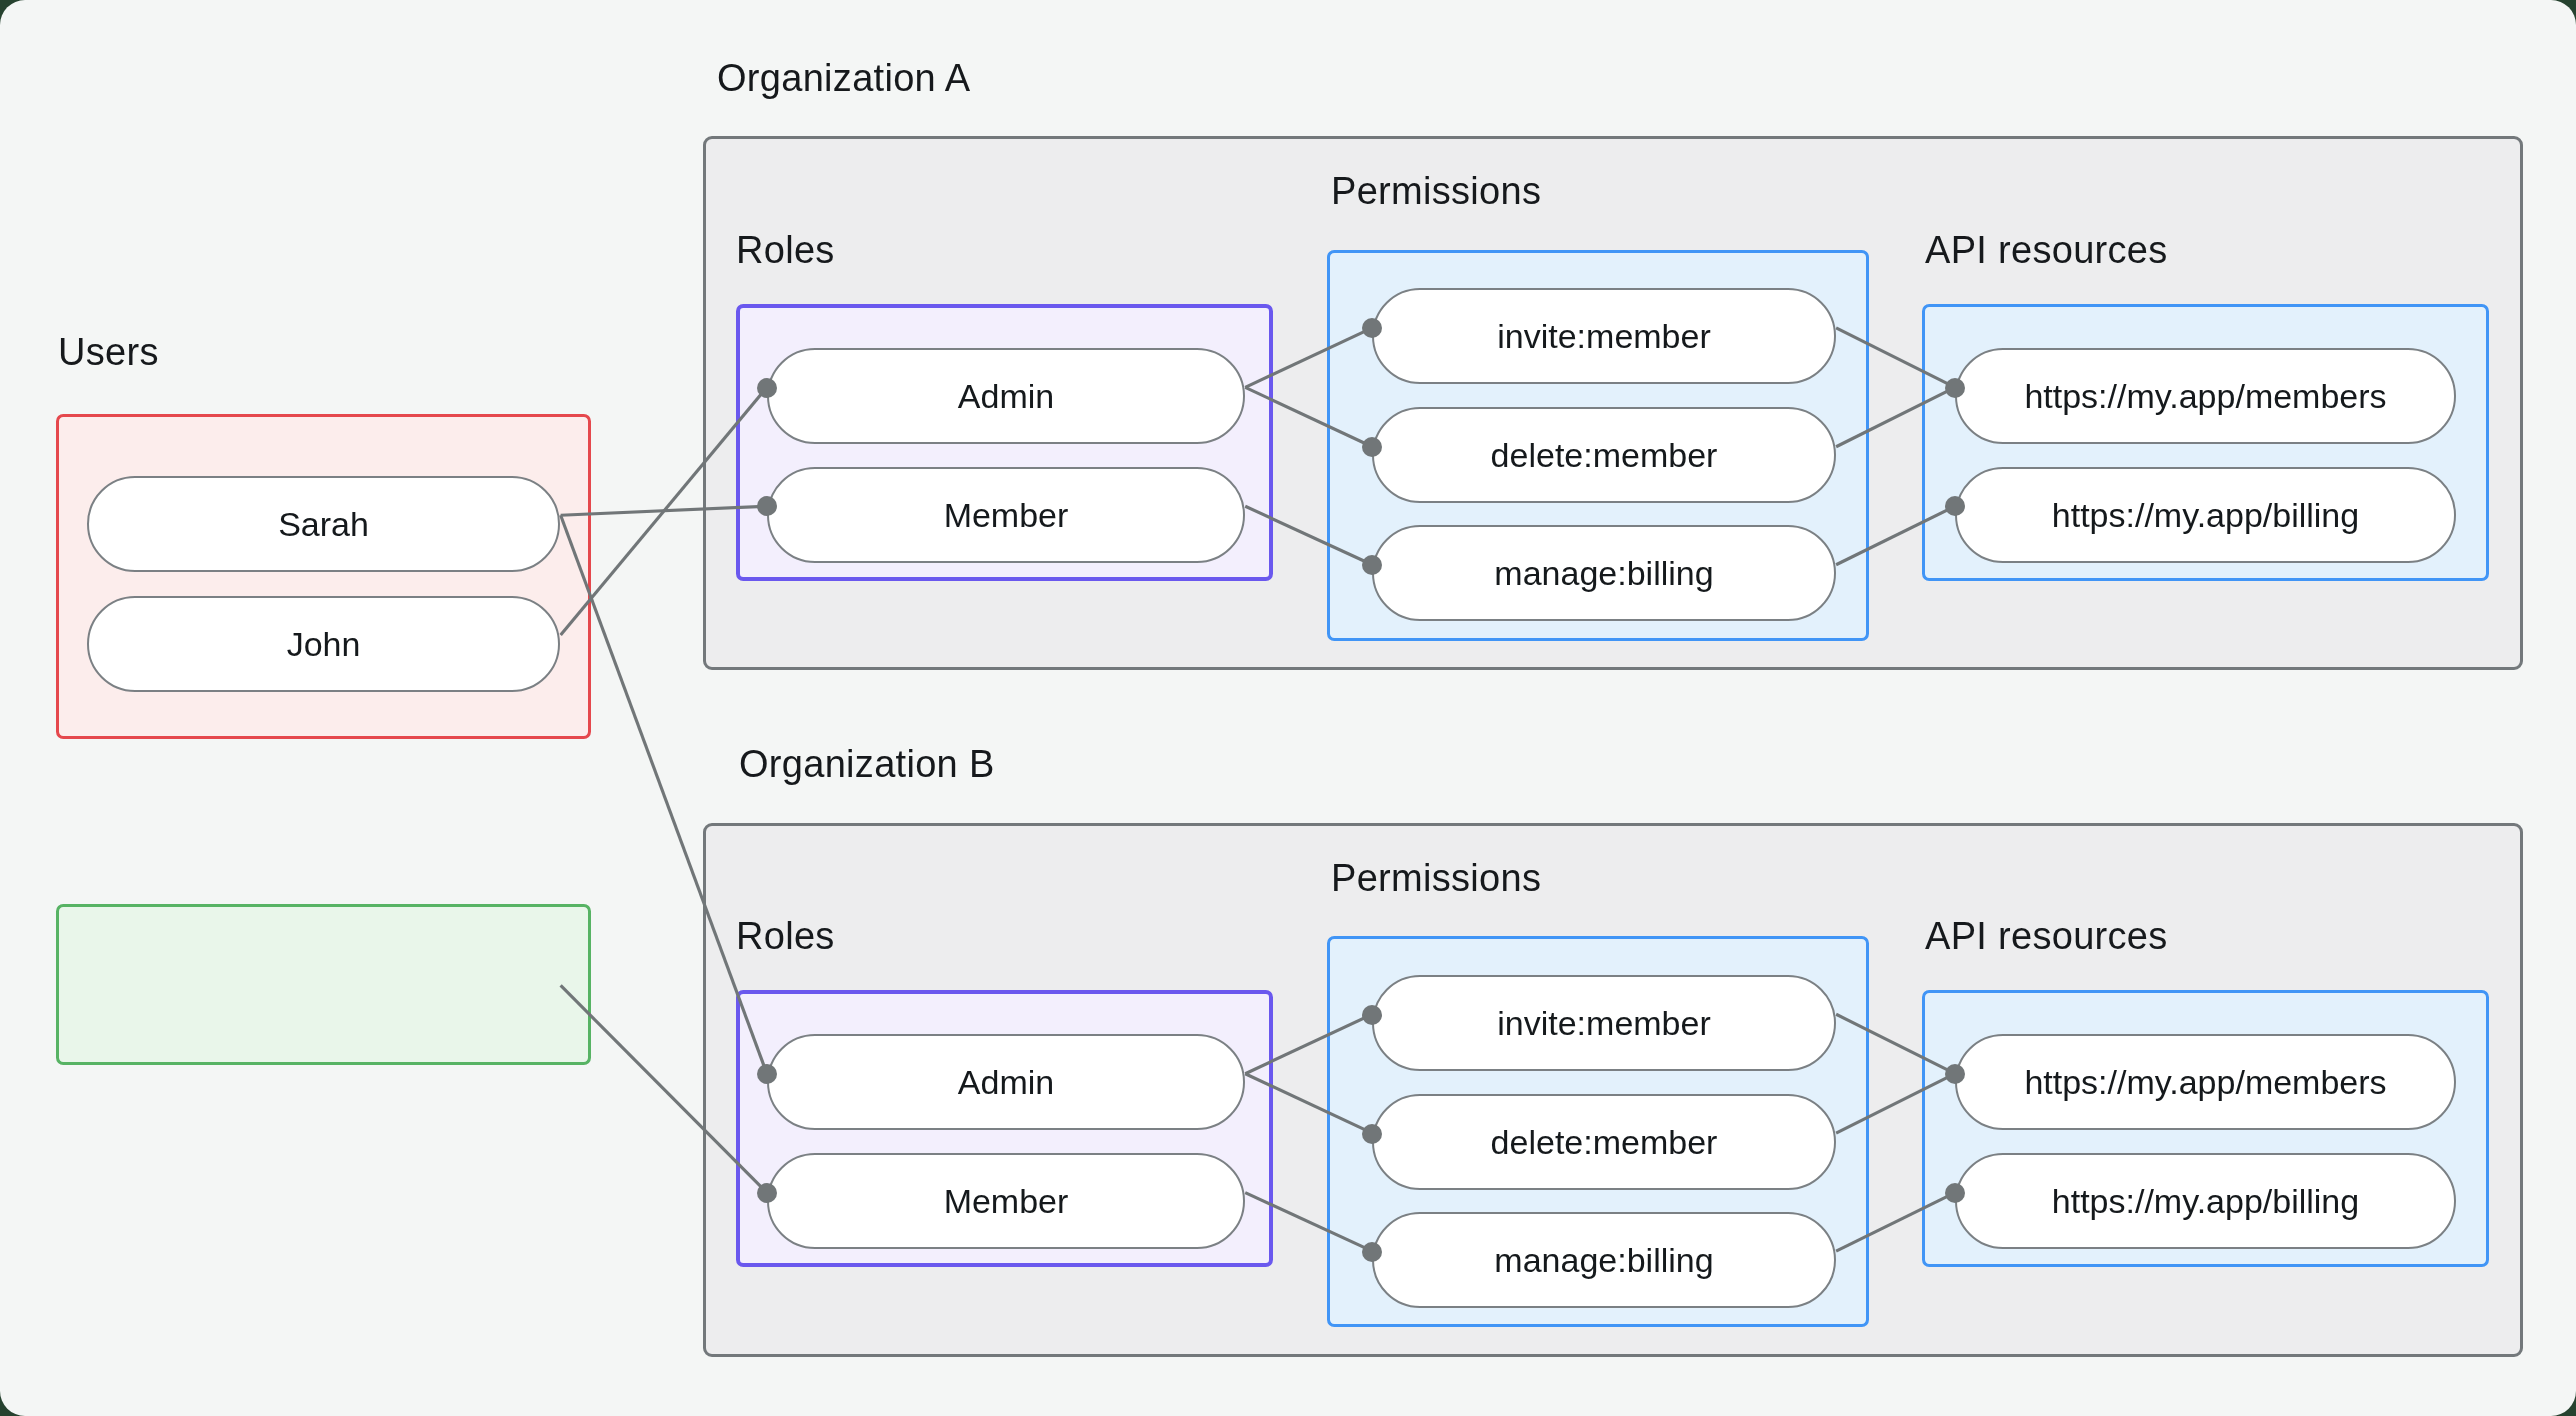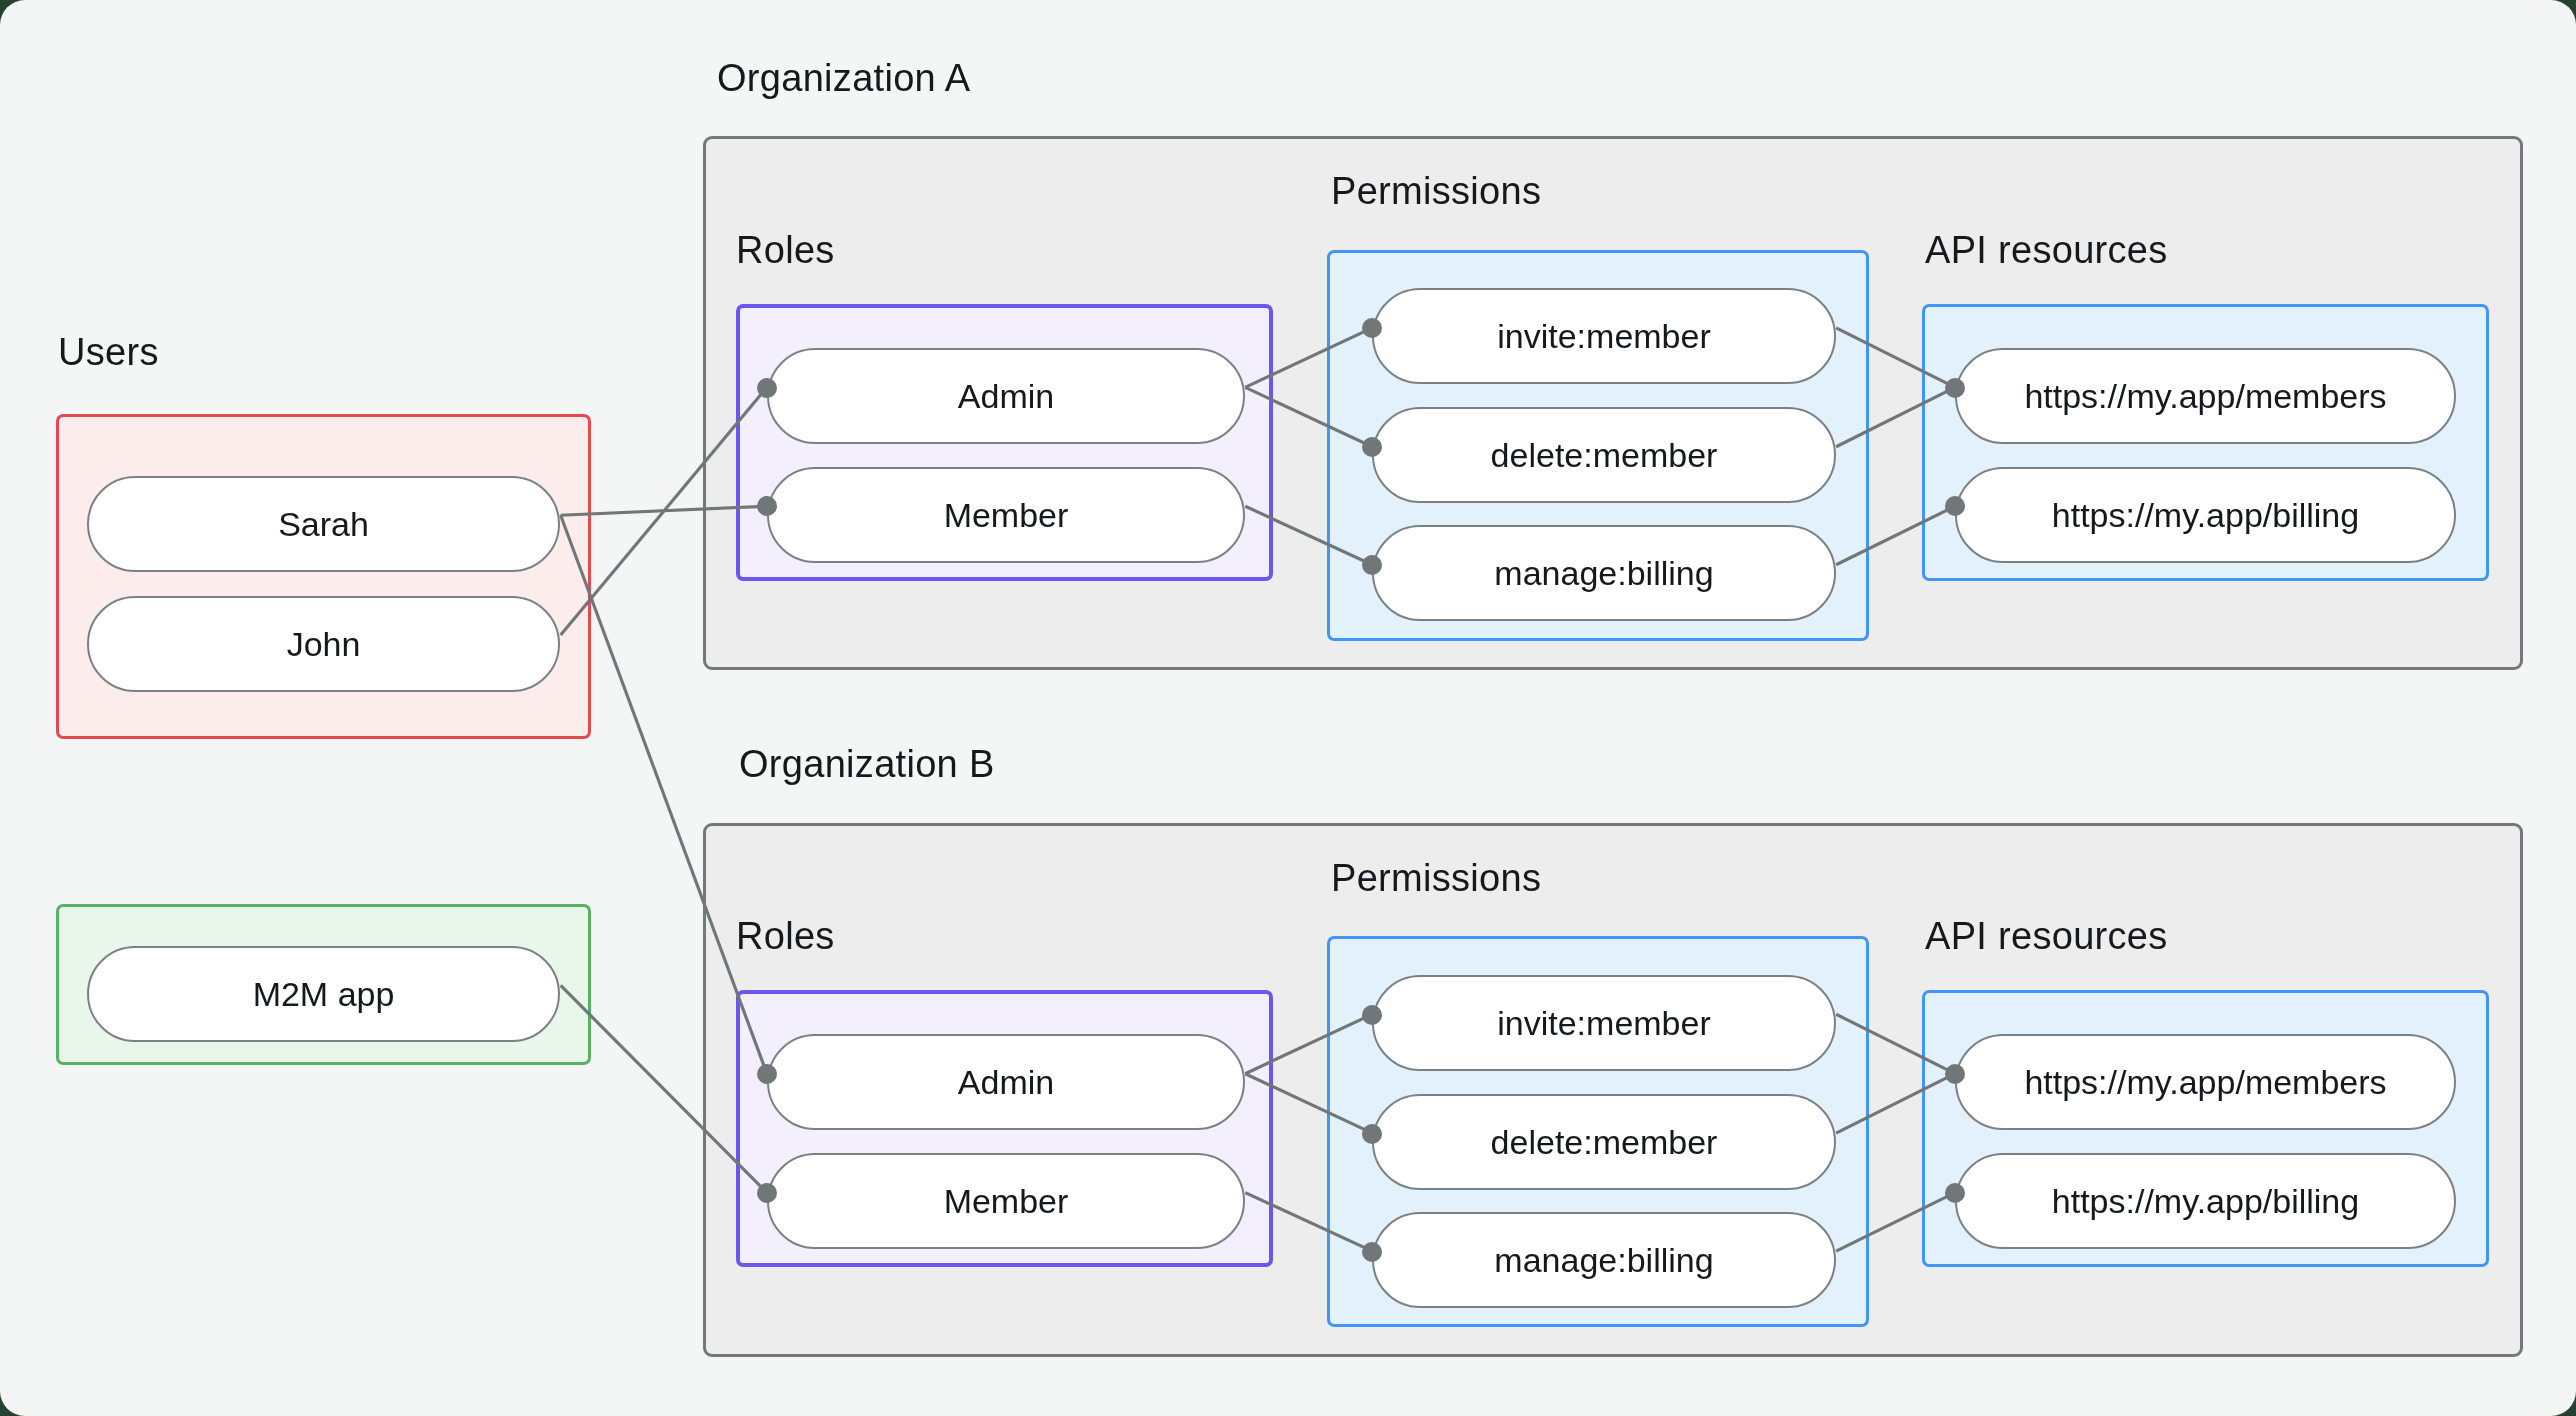--- a/index.html
+++ b/index.html
@@ -106,21 +106,20 @@
     <line x1="1382" y1="1324" x2="1523" y2="1389"></line>
 
     <line x1="2038" y1="1126" x2="2170" y2="1192"></line>
     <line x1="2038" y1="1258" x2="2170" y2="1192"></line>
     <line x1="2038" y1="1389" x2="2170" y2="1324"></line>
   </svg>
 
   <div class="pill" style="left:87px; top:476px; width:473px;">Sarah</div>
   <div class="pill" style="left:87px; top:596px; width:473px;">John</div>
 
-  <div class="pill" style="left:87px; top:946px; width:473px;">M2M app</div>
 
   <div class="pill" style="left:767px; top:348px; width:478px;">Admin</div>
   <div class="pill" style="left:767px; top:467px; width:478px;">Member</div>
 
   <div class="pill" style="left:1372px; top:288px; width:464px;">invite:member</div>
   <div class="pill" style="left:1372px; top:407px; width:464px;">delete:member</div>
   <div class="pill" style="left:1372px; top:525px; width:464px;">manage:billing</div>
 
   <div class="pill" style="left:1955px; top:348px; width:501px;">https://my.app/members</div>
   <div class="pill" style="left:1955px; top:467px; width:501px;">https://my.app/billing</div>

